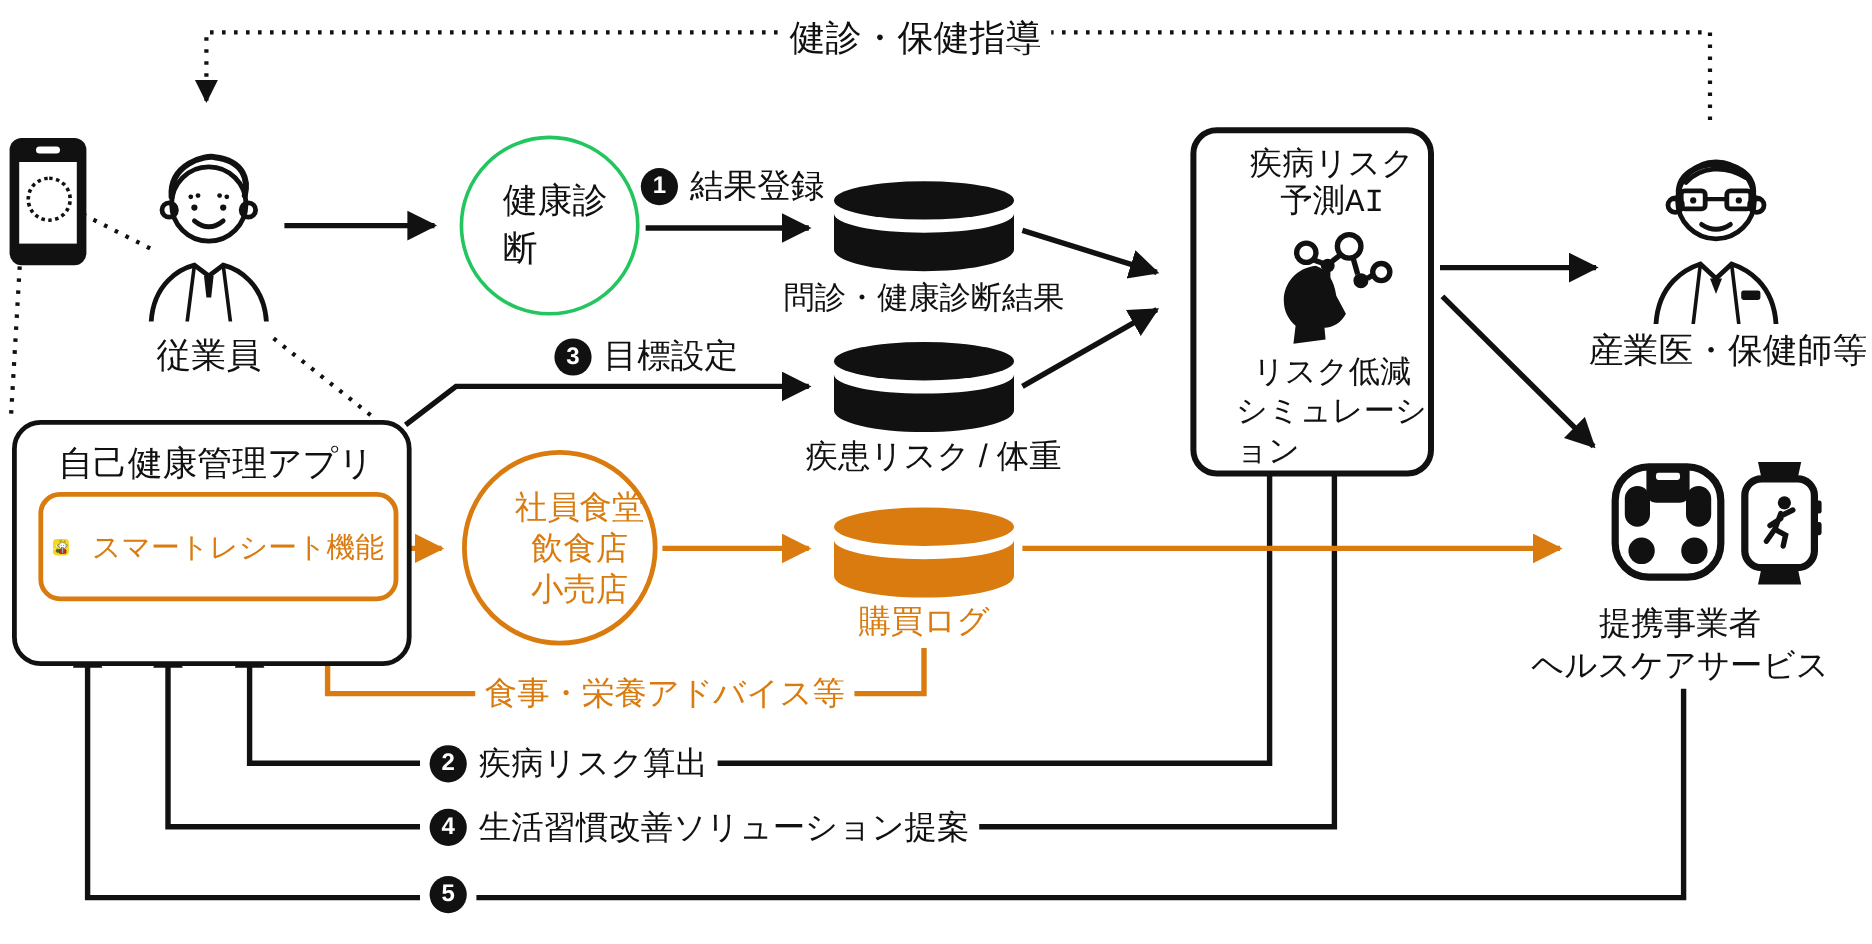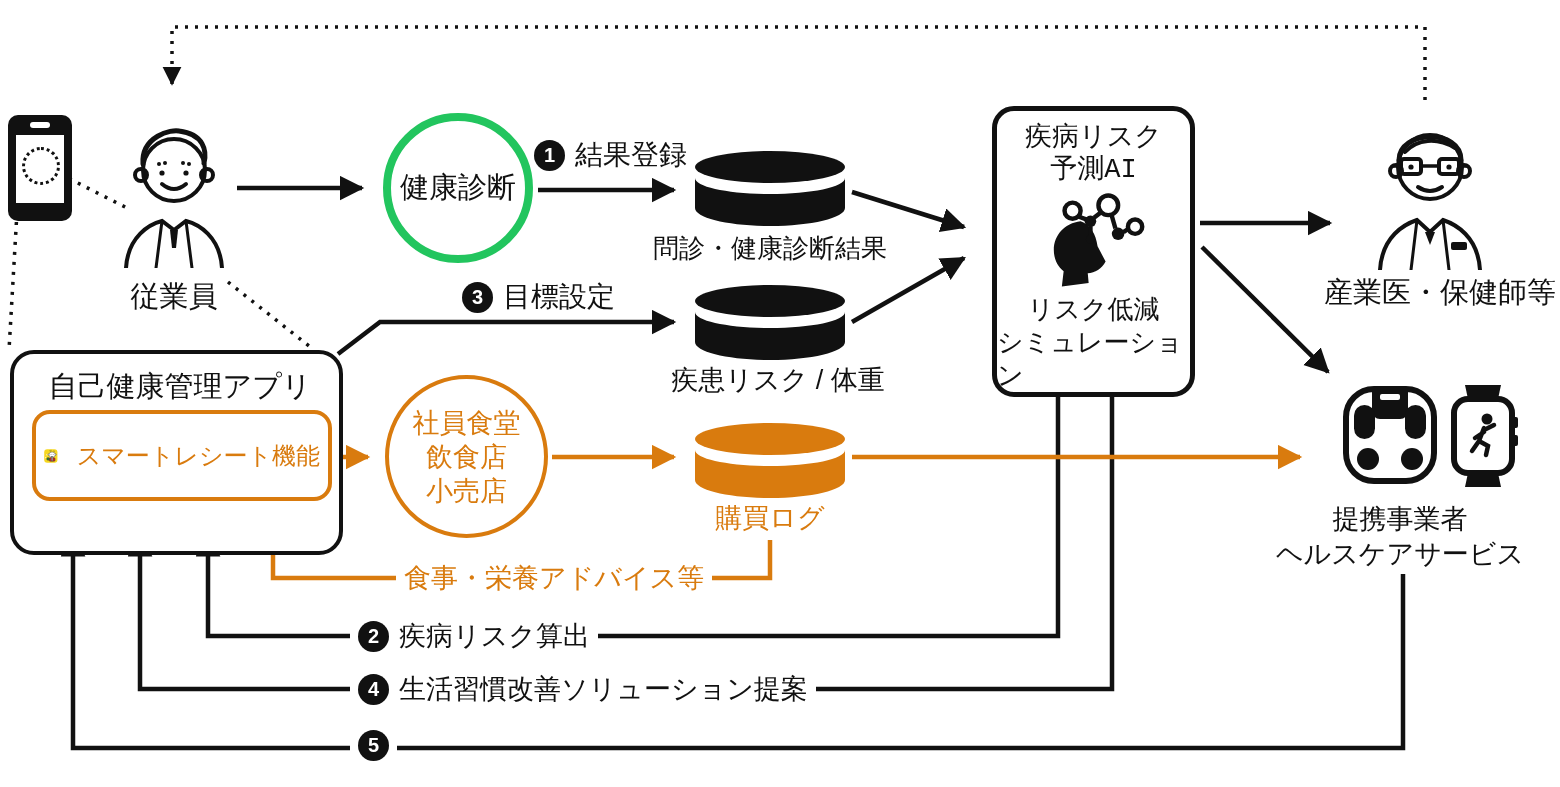--- a/index.html
+++ b/index.html
@@ -11,21 +11,21 @@
   .ctr{transform:translateX(-50%);}
   .mask{background:#fff;padding:0 8px;}
   .orange{color:#D97B0E;}
   .badge{display:inline-flex;align-items:center;justify-content:center;
          width:31px;height:31px;border-radius:50%;background:#111;color:#fff;
          font-size:20px;font-weight:bold;flex:0 0 31px;}
   .steprow{position:absolute;display:flex;align-items:center;gap:10px;z-index:10;}
   .steprow .stxt{font-size:27px;white-space:nowrap;}
   svg.icon{position:absolute;z-index:8;}
   #connectors{position:absolute;left:0;top:0;z-index:5;}
-  .box{position:absolute;background:#fff;z-index:8;}
+  .box{position:absolute;background:#fff;z-index:8;padding-left:33px;}
 </style>
 </head>
 <body>
 
 <div id="stage">
 
   <svg id="connectors" width="1560" height="787" viewBox="0 0 1560 787">
     <defs>
       <marker id="ab" markerWidth="6.5" markerHeight="6.5" refX="5" refY="2.75" orient="auto">
         <path d="M0,0 L5.5,2.75 L0,5.5 Z" fill="#111"></path>
@@ -52,20 +52,21 @@
     <path d="M1058,394 V636 H208 V534" fill="none" stroke="#111" stroke-width="4.5" marker-end="url(#ab)"></path>
     <path d="M1112,394 V689 H140 V534" fill="none" stroke="#111" stroke-width="4.5" marker-end="url(#ab)"></path>
     <path d="M1403,574 V748 H73 V534" fill="none" stroke="#111" stroke-width="4.5" marker-end="url(#ab)"></path>
 
     <path d="M330,457 H368" fill="none" stroke="#D97B0E" stroke-width="4.5" marker-end="url(#ao)"></path>
     <path d="M552,457 H674" fill="none" stroke="#D97B0E" stroke-width="4.5" marker-end="url(#ao)"></path>
     <path d="M852,457 H1300" fill="none" stroke="#D97B0E" stroke-width="4.5" marker-end="url(#ao)"></path>
     <path d="M770,540 V578 H273 V518" fill="none" stroke="#D97B0E" stroke-width="4.5" marker-end="url(#ao)"></path>
   </svg>
 
+  <div class="lbl ctr mask" style="left:763px;top:12px;font-size:30px;z-index:10;">健診・保健指導</div>
 
   <div class="abs" style="left:8px;top:115px;width:64px;height:106px;background:#111;border-radius:10px;z-index:8;">
     <div class="abs" style="left:22px;top:7px;width:20px;height:6px;background:#fff;border-radius:3px;"></div>
     <div class="abs" style="left:8px;top:20px;width:48px;height:68px;background:#fff;"></div>
   </div>
   <div class="abs" style="left:22px;top:147px;width:38px;height:38px;border:3px dotted #111;border-radius:50%;z-index:9;"></div>
 
   <svg class="icon" style="left:112px;top:118px;" width="124" height="150" viewBox="0 0 124 150">
     <g fill="none" stroke="#111" stroke-width="4" stroke-linecap="round">
       <circle cx="62" cy="52" r="31"></circle>
@@ -81,21 +82,21 @@
         <circle cx="53" cy="45" r="2"></circle>
       <circle cx="71" cy="45" r="2"></circle>
         <circle cx="77" cy="46" r="2"></circle>
       <circle cx="50" cy="55" r="2.6"></circle>
         <circle cx="74" cy="55" r="2.6"></circle>
       <path d="M58,112 h8 l-2,18 h-4 Z"></path>
     </g>
   </svg>
   <div class="lbl ctr" style="left:174px;top:277px;font-size:29px;z-index:10;">従業員</div>
 
-  <div class="box" style="left:383px;top:113px;width:150px;height:150px;border:8px solid #22c55e;border-radius:50%;
+  <div class="box" style="left:383px;top:113px;width:150px;height:150px;border:3px solid #22c55e;border-radius:50%;
        display:flex;align-items:center;justify-content:center;">
     <span style="font-size:29px;">健康診断</span>
   </div>
 
   <div class="steprow" style="left:534px;top:136px;">
     <span class="badge">1</span>
     <span class="stxt" style="font-size:28px;">結果登録</span>
   </div>
   <div class="steprow" style="left:462px;top:278px;">
     <span class="badge">3</span>

